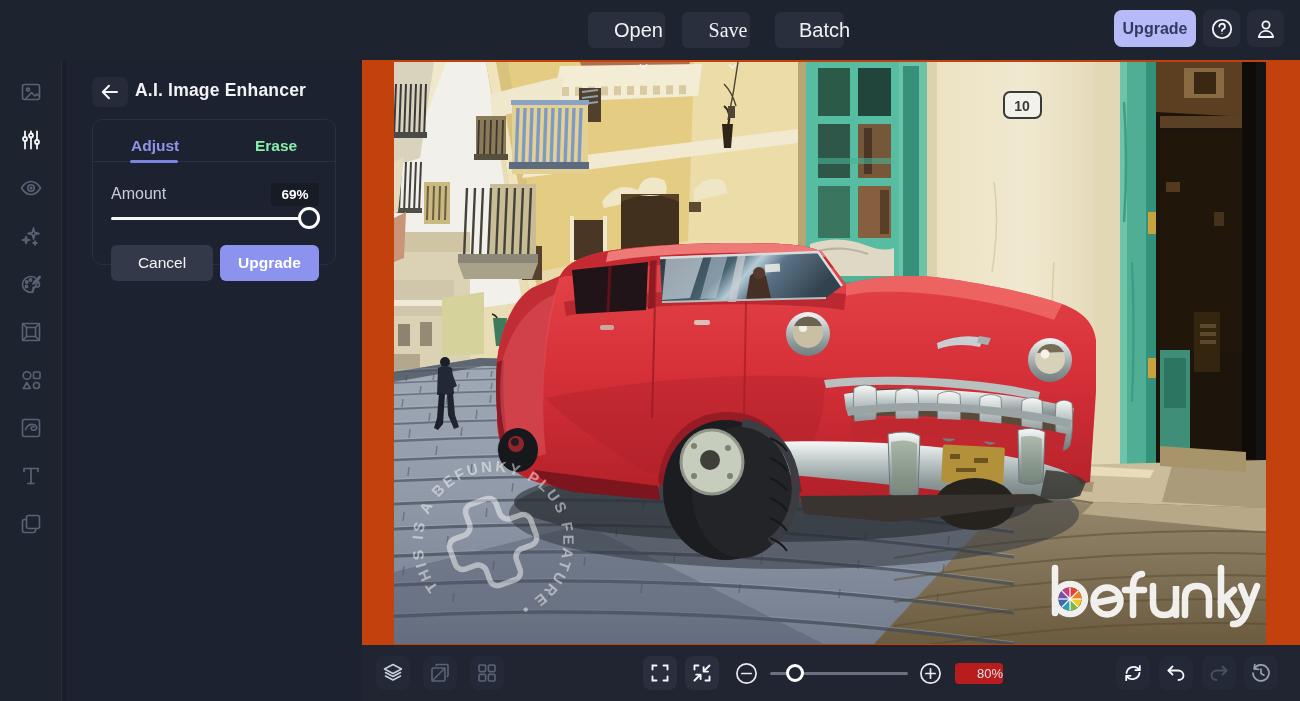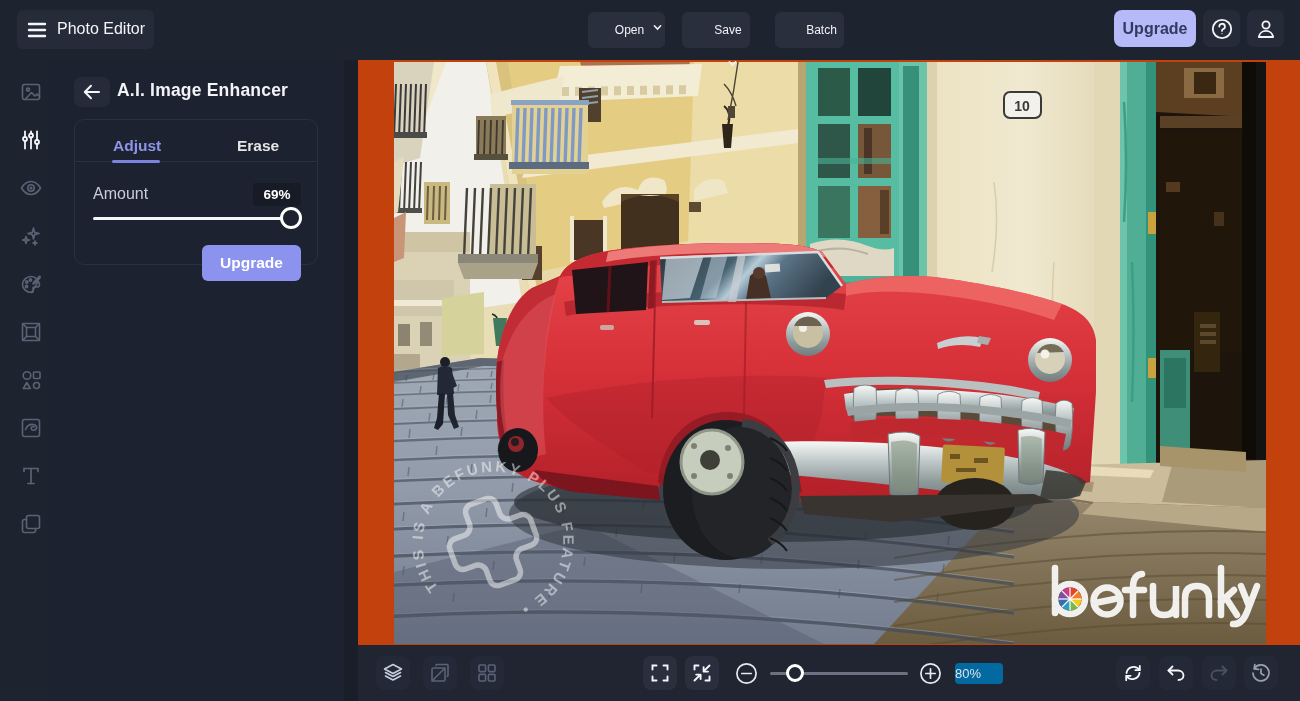--- a/index.html
+++ b/index.html
@@ -2,36 +2,36 @@
 <html><head>
 <meta charset="utf-8">
 <style>
   * { margin:0; padding:0; box-sizing:border-box; }
   html,body { width:1300px; height:701px; overflow:hidden; background:#1a1e29;
     font-family:"Liberation Sans", sans-serif; }
   .abs { position:absolute; }
   
   #topbar { position:absolute; left:0; top:0; width:1300px; height:60px; background:#1e2330; z-index:5; }
   .tbtn { position:absolute; top:12px; height:36px; background:#2a2f3e; border-radius:6px;
-    color:#f1f2f6; font-size:12px; line-height:36px; text-align:center;padding-left:24px; }
+    color:#f1f2f6; font-size:20px; line-height:36px; text-align:center;padding-left:24px; }
   #pe-btn { position:absolute; left:17px; top:10px; width:137px; height:39px; background:#262b39; border-radius:6px; }
   #pe-btn span { position:absolute; left:40px; top:10px; color:#f4f5f8; font-size:16px; }
   .caret { display:inline-block; margin-left:9px; width:9px; height:9px; vertical-align:2px; }
   
   #sidebar { position:absolute; left:0; top:60px; width:62px; height:641px; background:#1e2330;
     border-right:1px solid #272c3a; z-index:4; }
   .sicon { position:absolute; left:19px; width:24px; height:24px; }
   
-  #panel { position:absolute; left:48px; top:60px; width:296px; height:641px; background:#1d2230; z-index:4;text-decoration:underline; }
+  #panel { position:absolute; left:66px; top:60px; width:296px; height:641px; background:#1d2230; z-index:4;text-decoration:underline; }
   #backbtn { position:absolute; left:26px; top:17px; width:36px; height:30px; background:#262b39; border-radius:7px; }
   #ptitle { position:absolute; left:69px; top:20px; color:#f2f3f7; font-size:17.5px; font-weight:700; letter-spacing:.2px; }
   #card { position:absolute; left:26px; top:59px; width:244px; height:146px; border:1px solid #2b3040; border-radius:10px; }
   #tabrow { position:absolute; left:0; top:0; width:100%; height:42px; border-bottom:1px solid #2b3040; }
   #tab-adjust { position:absolute; left:38px; top:17px; color:#8d95ea; font-size:15.5px; font-weight:700; }
-  #tab-erase { position:absolute; left:162px; top:17px; color:#e5e5e5; font-size:15.5px; font-weight:700; }
+  #tab-erase { position:absolute; left:162px; top:17px; color:#86efac; font-size:15.5px; font-weight:700; }
   #tabline { position:absolute; left:37px; top:40px; width:48px; height:2.5px; background:#7b83de; border-radius:2px; }
   #amount { position:absolute; left:18px; top:65px; color:#c9cdd8; font-size:16px; }
   #val { position:absolute; left:178px; top:63px; width:48px; height:23px; background:#171b26; border-radius:4px;
     color:#fff; font-size:13.5px; font-weight:700; text-align:center; line-height:23px; }
   #track { position:absolute; left:18px; top:97px; width:208px; height:3px; background:#f6f6f8; border-radius:2px; }
   #knob { position:absolute; left:205px; top:87px; width:22px; height:22px; border-radius:50%;
     background:#1d2230; border:3.5px solid #fff; }
   #cancel { position:absolute; left:18px; top:125px; width:102px; height:36px; background:#333949; border-radius:6px;
     color:#f2f3f7; font-size:15.5px; text-align:center; line-height:36px; }
   #upgrade2 { position:absolute; left:127px; top:125px; width:99px; height:36px; background:#8b93ee; border-radius:6px;
@@ -43,34 +43,24 @@
   #bottombar { position:absolute; left:358px; top:645px; width:942px; height:56px; background:#202531; }
   .bbtn { position:absolute; top:11px; width:34px; height:34px; background:#242938; border-radius:8px; }
   .bbtn.lit { background:#2a2f3e; }
   .bbtn svg, #backbtn svg, .tbsq svg { position:absolute; left:50%; top:50%; transform:translate(-50%,-50%); }
   .tbsq { position:absolute; top:10px; width:37px; height:37px; background:#262b39; border-radius:7px; }
 </style>
 </head>
 <body>
 
 <div id="topbar">
-  <div id="pe-btn">
-    <svg class="abs" style="left:7px;top:7px" width="26" height="26" viewBox="0 0 26 26">
-      <g stroke="#f4f5f8" stroke-width="2.4" stroke-linecap="round">
-        <line x1="5" y1="7" x2="21" y2="7"></line>
-          <line x1="5" y1="13" x2="21" y2="13"></line>
-          <line x1="5" y1="19" x2="21" y2="19"></line>
-      </g>
-    </svg>
-    <span>Photo Editor</span>
-  </div>
   <div class="tbtn" style="left:588px;width:77px;">Open<svg class="caret" viewBox="0 0 10 10">
         <path d="M1.5 3 L5 6.8 L8.5 3" fill="none" stroke="#f1f2f6" stroke-width="1.7" stroke-linecap="round"></path>
       </svg></div>
-  <div class="tbtn" style="left:682px;width:68px;">Save<svg class="caret" viewBox="0 0 10 10">
+  <div class="tbtn" style="left:682px;width:68px;font-family:Liberation Serif, serif;">Save<svg class="caret" viewBox="0 0 10 10">
         <path d="M1.5 3 L5 6.8 L8.5 3" fill="none" stroke="#f1f2f6" stroke-width="1.7" stroke-linecap="round"></path>
       </svg></div>
   <div class="tbtn" style="left:775px;width:69px;">Batch</div>
   <div class="abs" style="left:1114px;top:10px;width:82px;height:37px;background:#b6baf8;border-radius:8px;
        color:#33395f;font-size:16px;font-weight:700;text-align:center;line-height:37px;">Upgrade</div>
   <div class="tbsq" style="left:1203px;">
     <svg width="26" height="26" viewBox="0 0 26 26" fill="none" stroke="#f4f5f8" stroke-width="1.8">
       <circle cx="13" cy="13" r="9.2"></circle>
       <path d="M10.3 10.6 a2.8 2.8 0 1 1 3.4 2.7 c-.7.2-.7.8-.7 1.6" stroke-linecap="round"></path>
       <circle cx="13" cy="17.6" r="0.6" fill="#f4f5f8" stroke="none"></circle>
@@ -177,20 +167,21 @@
   <div id="ptitle">A.I. Image Enhancer</div>
   <div id="card">
     <div id="tabrow"></div>
     <div id="tab-adjust">Adjust</div>
     <div id="tab-erase">Erase</div>
     <div id="tabline"></div>
     <div id="amount">Amount</div>
     <div id="val">69%</div>
     <div id="track"></div>
     <div id="knob"></div>
+    <div id="cancel">Cancel</div>
     <div id="upgrade2">Upgrade</div>
   </div>
 </div>
 
 <div id="canvas">
   <svg id="photo" viewBox="0 0 872 582" preserveAspectRatio="none">
       <defs>
 <linearGradient id="streetL" x1="0" y1="0" x2="0" y2="1">
   <stop offset="0" stop-color="#a0a9b5"></stop>
           <stop offset="0.45" stop-color="#929baa"></stop>
@@ -788,21 +779,21 @@
         <line x1="6.8" y1="11.5" x2="16.2" y2="11.5" stroke-linecap="round"></line>
       </svg></div>
 <div class="abs" style="left:412px;top:26.5px;width:138px;height:3px;background:#6b7180;border-radius:2px;"></div>
 <div class="abs" style="left:428px;top:19px;width:18px;height:18px;border-radius:50%;background:#202531;border:3px solid #fff;"></div>
 <div class="abs" style="left:561px;top:17px;">
 <svg width="23" height="23" viewBox="0 0 23 23" fill="none" stroke="#e8eaef" stroke-width="1.7">
 <circle cx="11.5" cy="11.5" r="9.6"></circle>
         <line x1="6.8" y1="11.5" x2="16.2" y2="11.5" stroke-linecap="round"></line>
         <line x1="11.5" y1="6.8" x2="11.5" y2="16.2" stroke-linecap="round"></line>
       </svg></div>
-<div class="abs" style="left:597px;top:18px;width:48px;height:21px;background:#0369a1;border-radius:4px;color:#dfe2ea;font-size:13px;text-align:left;line-height:21px;">80%</div>
+<div class="abs" style="left:597px;top:18px;width:48px;height:21px;background:#b91c1c;border-radius:4px;color:#dfe2ea;font-size:13px;text-align:right;line-height:21px;">80%</div>
 <div class="bbtn" style="left:758px">
       <svg width="24" height="24" viewBox="0 0 24 24">
         <g stroke="#f5f6fa" stroke-width="1.8" fill="none" stroke-linecap="round" stroke-linejoin="round">
 <path d="M18.5 9 A7.2 7.2 0 0 0 5.5 12"></path>
           <path d="M5.5 15 A7.2 7.2 0 0 0 18.5 12"></path>
 <path d="M18.8 4.8 L18.8 9.2 L14.4 9.2" fill="none"></path>
           <path d="M5.2 19.2 L5.2 14.8 L9.6 14.8"></path>
         </g>
       </svg>
     </div>

